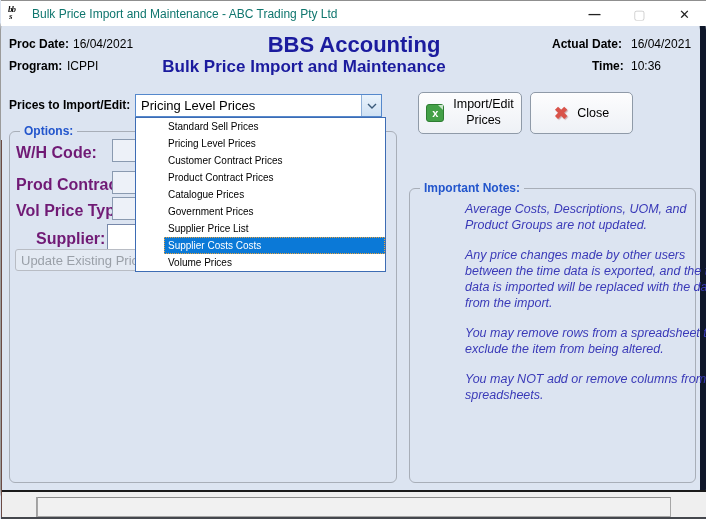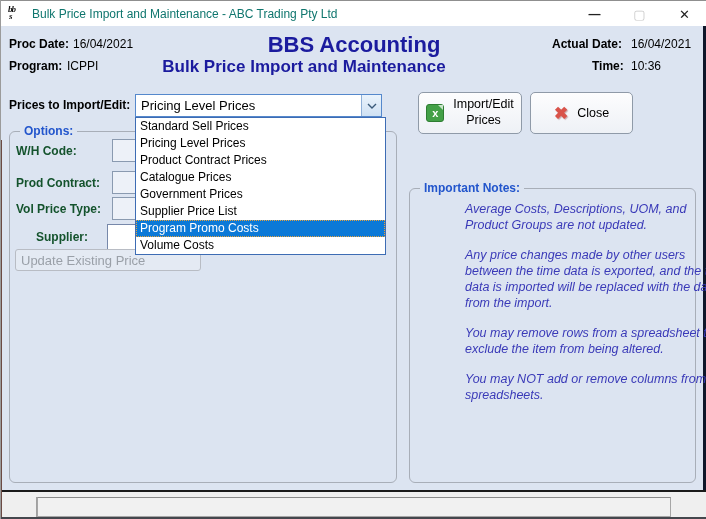--- a/index.html
+++ b/index.html
@@ -1,19 +1,19 @@
 <!DOCTYPE html>
 <html><head>
 <meta charset="utf-8">
 <style>
   * { margin: 0; padding: 0; box-sizing: border-box; }
   html, body { width: 706px; height: 519px; }
   body { font-family: "Liberation Sans", sans-serif; background: #dce4f1; overflow: hidden; }
 
-  #window { position: relative; width: 706px; height: 519px; background: #dce4f1; border-left: 1px solid #9b9b9b; border-right: 3px solid #0f172a; }
+  #window { position: relative; width: 706px; height: 519px; background: #dce4f1; border-left: 1px solid #9b9b9b; border-right: 6px solid #0f172a; border-radius: 30px; }
 
   
   .edge-artifact { position: absolute; left: 0; top: 140px; width: 1px; height: 377px; background: #6b4a44; z-index: 50; }
 
   
   .titlebar { position: absolute; left: 0; top: 0; width: 706px; height: 26px; background: #ffffff; border-top: 1px solid #8f8f8f; display: flex; align-items: center; }
   .app-icon { width: 17px; height: 16px; margin-left: 7px; font: italic bold 9px "Liberation Serif", serif; color: #111; line-height: 7px; letter-spacing: -1px; }
   .app-icon .r1 { display: block; }
   .app-icon .r2 { display: block; margin-left: 1px; }
   .titlebar-text { margin-left: 7px; font-size: 12px; color: #0f766e; }
@@ -29,39 +29,39 @@
   .app-title { position: absolute; left: 0; top: 32px; width: 706px; text-align: center; font-size: 22px; font-weight: bold; color: #1b1b9e; }
   .screen-title { position: absolute; left: 0; top: 57px; width: 606px; text-align: center; font-size: 17px; font-weight: bold; color: #1b1b9e; }
 
   
   .prices-label { position: absolute; left: 8px; top: 98px; font-weight: bold; font-size: 12px; }
   .combobox { position: absolute; left: 134px; top: 94px; width: 247px; height: 23px; background: #fff; border: 1px solid #5588cc; display: flex; align-items: center; z-index: 11; }
   .combobox .value { flex: 1; font-size: 13px; padding-left: 5px; color: #000; }
   .combo-arrow { width: 20px; height: 21px; border-left: 1px solid #8fb0d8; background: linear-gradient(#eaf3fc, #cfe1f3); display: flex; align-items: center; justify-content: center; }
 
   .droplist { position: absolute; left: 134px; top: 117px; width: 251px; background: #ffffff; border: 1px solid #3d6cb4; z-index: 10; }
-  .droplist .item { height: 17px; line-height: 17px; font-size: 12px; color: #000; padding-left: 4px; white-space: nowrap; overflow: hidden; }
+  .droplist .item { height: 17px; line-height: 17px; font-size: 10px; color: #000; padding-left: 4px; white-space: nowrap; overflow: hidden; margin-left: 28px; }
   .droplist .item.selected { background: #0b79d7; color: #ffffff; outline: 1px dotted #e8a33d; outline-offset: -1px; }
 
   
   .act-btn { position: absolute; height: 42px; background: linear-gradient(#fdfdfe, #eef1f6); border: 1px solid #8f9aa8; border-radius: 5px; display: flex; align-items: center; justify-content: center; gap: 9px; font-size: 12.5px; color: #000; cursor: default; }
   .btn-import { left: 417px; top: 92px; width: 104px; }
   .btn-close  { left: 529px; top: 92px; width: 103px; }
   .btn-import .txt { text-align: center; line-height: 1.25; }
   .excel-icon { position: relative; width: 18px; height: 18px; background: #43a047; border: 1px solid #2e7d32; border-radius: 3px; color: #fff; font-weight: bold; font-size: 11px; display: flex; align-items: center; justify-content: center; }
   .excel-icon::after { content: ""; position: absolute; top: 0; right: 0; border-style: solid; border-width: 0 5px 5px 0; border-color: transparent #c8e6c9 transparent transparent; }
   .x-icon { color: #d9534a; font-size: 17px; font-weight: bold; text-shadow: 1px 1px 1px rgba(120,30,30,0.35); }
 
   
   .groupbox { position: absolute; border: 1px solid #a8aeb8; border-radius: 6px; background: #dce4f1; }
   .groupbox .legend { position: absolute; top: -8px; left: 10px; background: #dce4f1; padding: 0 4px; font-weight: bold; font-size: 12px; color: #2255cc; }
   .gb-options { left: 8px; top: 131px; width: 388px; height: 352px; }
   .gb-notes   { left: 408px; top: 188px; width: 287px; height: 295px; }
 
-  .fld-label { position: absolute; font-weight: bold; font-size: 12px; color: #14532d; }
+  .fld-label { position: absolute; font-weight: bold; font-size: 16px; color: #701a75; }
   .fld-box { position: absolute; border: 1px solid #8a9ab0; background: #edf1f8; }
   .fld-box.enabled { background: #ffffff; border-color: #7788aa; }
 
   .update-btn { position: absolute; left: 5px; top: 117px; width: 186px; height: 22px; border: 1px solid #b8bcc4; border-radius: 3px; background: #e4eaf3; color: #9aa0a8; font-size: 13px; display: flex; align-items: center; padding-left: 5px; white-space: nowrap; overflow: hidden; }
 
   .notes-body { position: absolute; left: 10px; top: 12px; width: 264px; margin-left: 45px; }
   .note-para { font-style: italic; font-size: 12.5px; line-height: 1.28; color: #3a3ab8; margin-bottom: 14px; }
 
   
   .statusbar { position: absolute; left: 0; top: 490px; width: 706px; height: 27px; background: #efefef; border-top: 2px solid #1a1a1a; }
@@ -107,26 +107,27 @@
     <span class="combo-arrow">
       <svg width="10" height="6" viewBox="0 0 10 6">
           <polyline points="1,1 5,5 9,1" fill="none" stroke="#3a5a7a" stroke-width="1.4"></polyline>
         </svg>
     </span>
   </div>
 
   <div class="droplist">
     <div class="item">Standard Sell Prices</div>
     <div class="item">Pricing Level Prices</div>
+    <div class="item">Customer Contract Prices</div>
     <div class="item">Product Contract Prices</div>
     <div class="item">Catalogue Prices</div>
     <div class="item">Government Prices</div>
     <div class="item">Supplier Price List</div>
-    <div class="item selected">Program Promo Costs</div>
-    <div class="item">Volume Costs</div>
+    <div class="item selected">Supplier Costs Costs</div>
+    <div class="item">Volume Prices</div>
   </div>
 
   <div class="act-btn btn-import">
     <span class="excel-icon">x</span>
     <span class="txt"><span>Import/Edit</span><br><span>Prices</span></span>
   </div>
   <div class="act-btn btn-close">
     <span class="x-icon">✖</span>
     <span>Close</span>
   </div>

